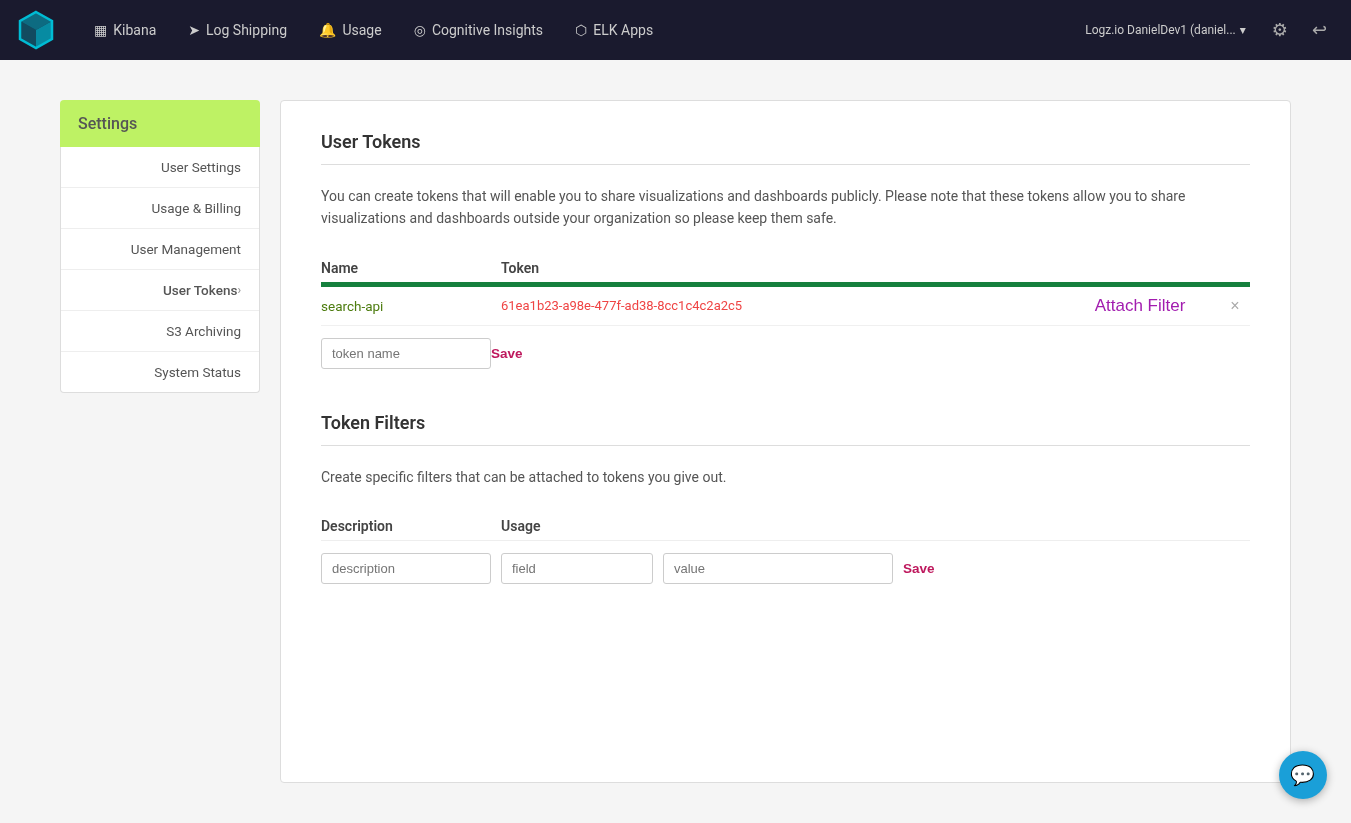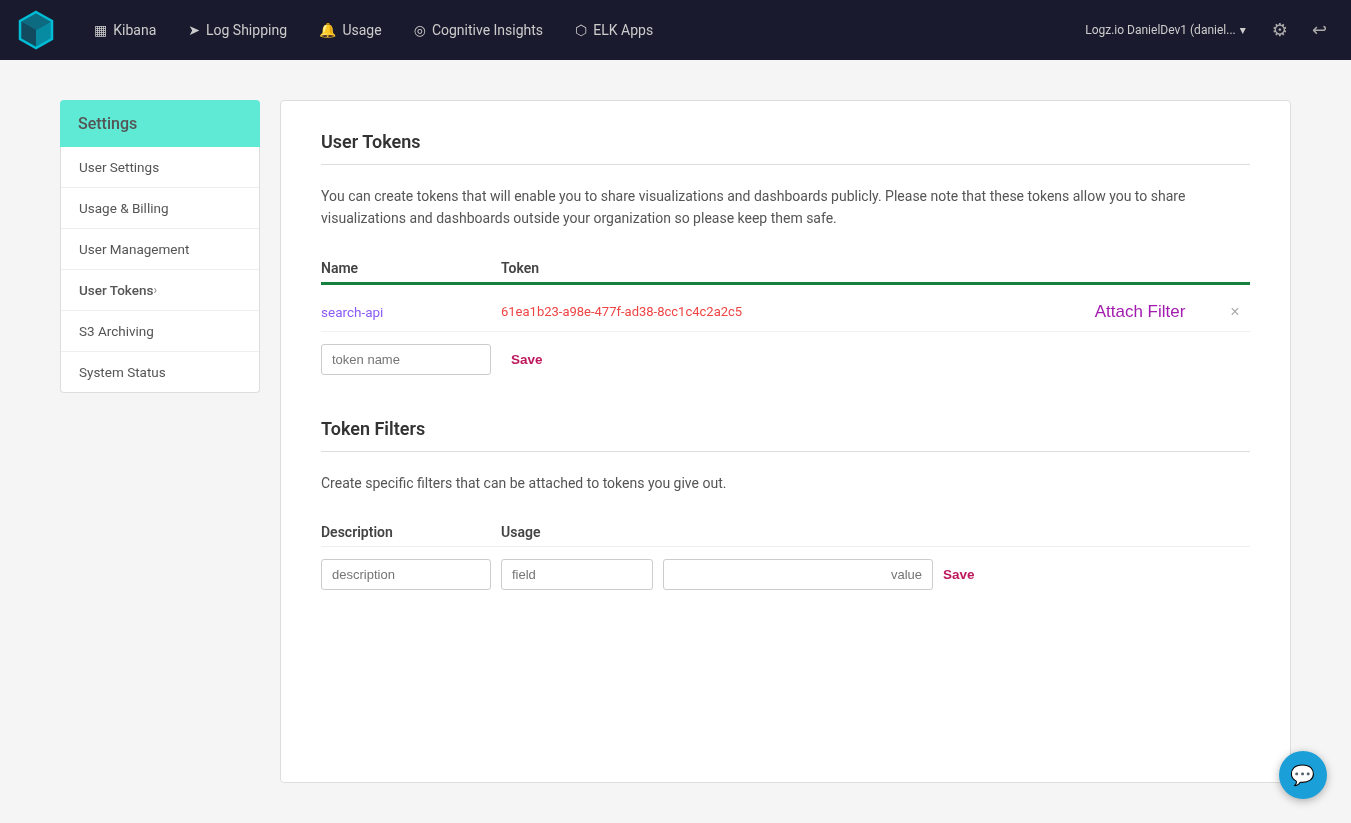--- a/index.html
+++ b/index.html
@@ -76,21 +76,21 @@
       padding: 40px 60px;
       gap: 20px;
     }
 
     
     .sidebar {
       width: 200px;
       flex-shrink: 0;
     }
     .sidebar-header {
-      background: #5eead4;
+      background: #bef264;
       padding: 14px 18px;
       font-size: 16px;
       font-weight: 500;
       color: #555;
       border-top-left-radius: 4px;
       border-top-right-radius: 4px;
     }
     .sidebar-nav {
       background: #fff;
       border: 1px solid #ddd;
@@ -98,21 +98,21 @@
       border-bottom-left-radius: 4px;
       border-bottom-right-radius: 4px;
     }
     .sidebar-nav-item {
       padding: 12px 18px;
       color: #555;
       cursor: pointer;
       border-bottom: 1px solid #eee;
       display: flex;
       align-items: center;
-      justify-content: flex-start;
+      justify-content: flex-end;
       font-size: 13.5px;
     }
     .sidebar-nav-item:last-child { border-bottom: none; }
     .sidebar-nav-item.active { font-weight: 500; }
     .sidebar-nav-item .chevron { color: #999; font-size: 12px; }
 
     
     .main-content {
       flex: 1;
       background: #fff;
@@ -138,31 +138,30 @@
     }
 
     
     .token-table-header {
       display: grid;
       grid-template-columns: 180px 1fr 160px 30px;
       padding: 6px 0;
       font-weight: 600;
       color: #444;
       font-size: 14px;
-      border-bottom: 3px solid #15803d;
-      margin-bottom: 8px;
+      border-bottom: 5px solid #15803d;
     }
     .token-row {
       display: grid;
       grid-template-columns: 180px 1fr 160px 30px;
       align-items: center;
       padding: 8px 0;
       border-bottom: 1px solid #f0f0f0;
     }
-    .token-name { color: #8b5cf6; font-size: 13.5px; }
+    .token-name { color: #4d7c0f; font-size: 13.5px; }
     .token-value { color: #ef4444; font-size: 13px; }
     .attach-filter-btn {
       background: none;
       border: none;
       color: #a21caf;
       cursor: pointer;
       font-size: 17px;
       text-decoration: none;
     }
     .remove-btn {
@@ -171,21 +170,21 @@
       color: #aaa;
       cursor: pointer;
       font-size: 16px;
       padding: 2px 6px;
     }
 
     
     .new-token-row {
       display: flex;
       align-items: center;
-      gap: 20px;
+      gap: 0;
       margin-top: 12px;
     }
     .token-input, .filter-input {
       border: 1px solid #ccc;
       border-radius: 3px;
       padding: 7px 10px;
       font-size: 13px;
       color: #333;
       outline: none;
     }
@@ -212,21 +211,21 @@
       margin-bottom: 12px;
     }
     .filter-row {
       display: flex;
       align-items: center;
       gap: 10px;
       margin-top: 8px;
     }
     .filter-desc-input { width: 170px; }
     .filter-field-input { width: 152px; }
-    .filter-value-input { width: 270px; text-align: right; }
+    .filter-value-input { width: 230px; }
 
     
     .chat-bubble {
       position: fixed;
       bottom: 24px;
       right: 24px;
       width: 48px;
       height: 48px;
       background: #1a9fd8;
       border-radius: 50%;

